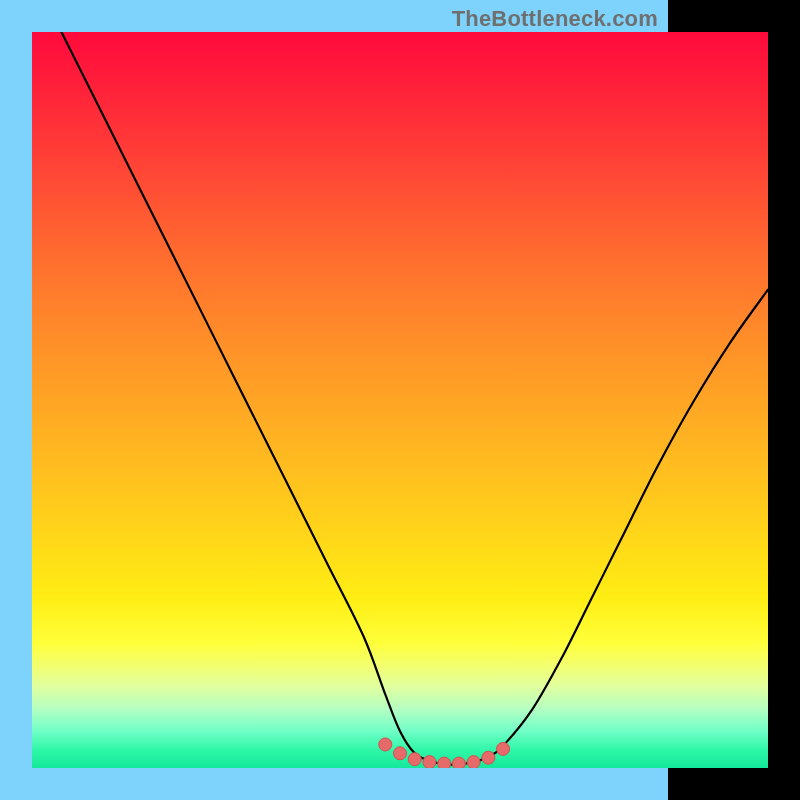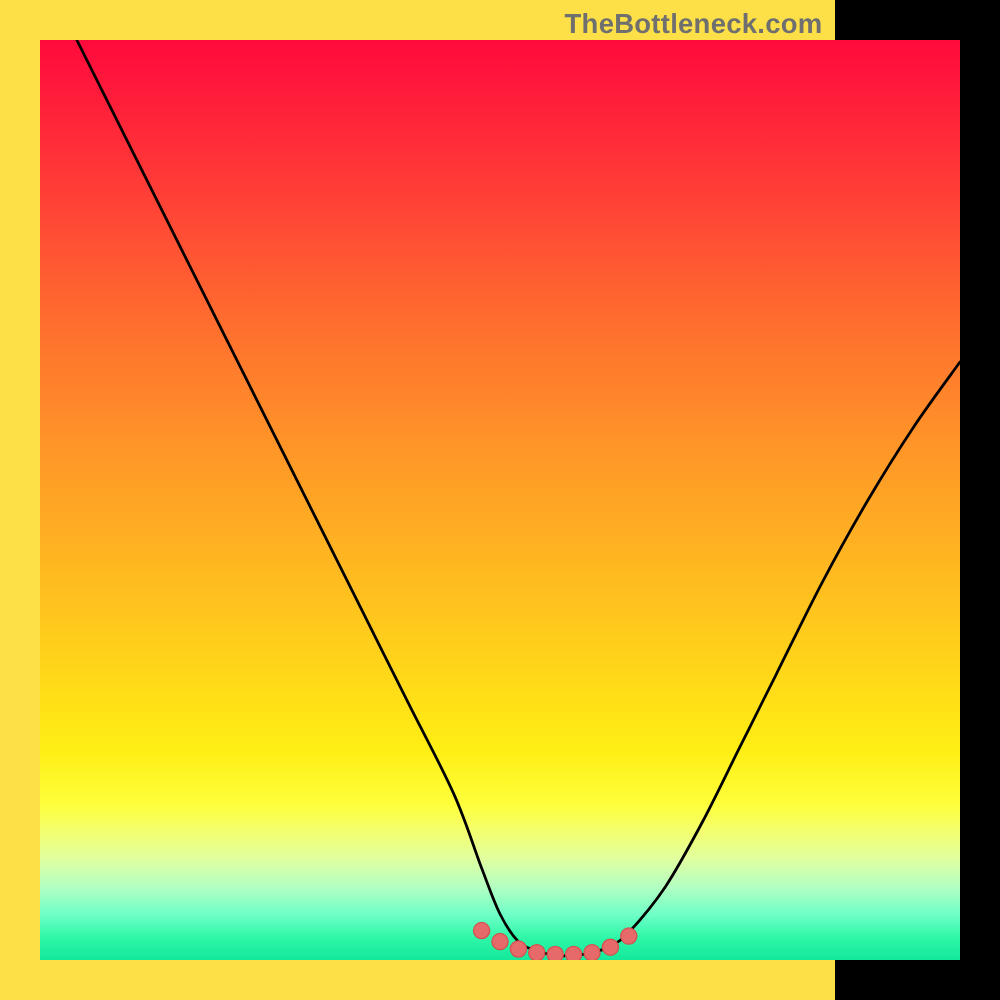--- a/index.html
+++ b/index.html
@@ -9,21 +9,21 @@
     height: 800px;
     background: #000;
     overflow: hidden;
   }
   .frame {
     position: absolute;
     left: 0;
     top: 0;
     width: 668px;
     height: 800px;
-    background: #fde047;
+    background: #7dd3fc;
   }
   .plot-area {
     position: absolute;
     left: 32px;
     top: 32px;
     width: 736px;
     height: 736px;
     background: linear-gradient(to bottom,
       #ff0a3c 0%,
       #ff1f3a 7%,

